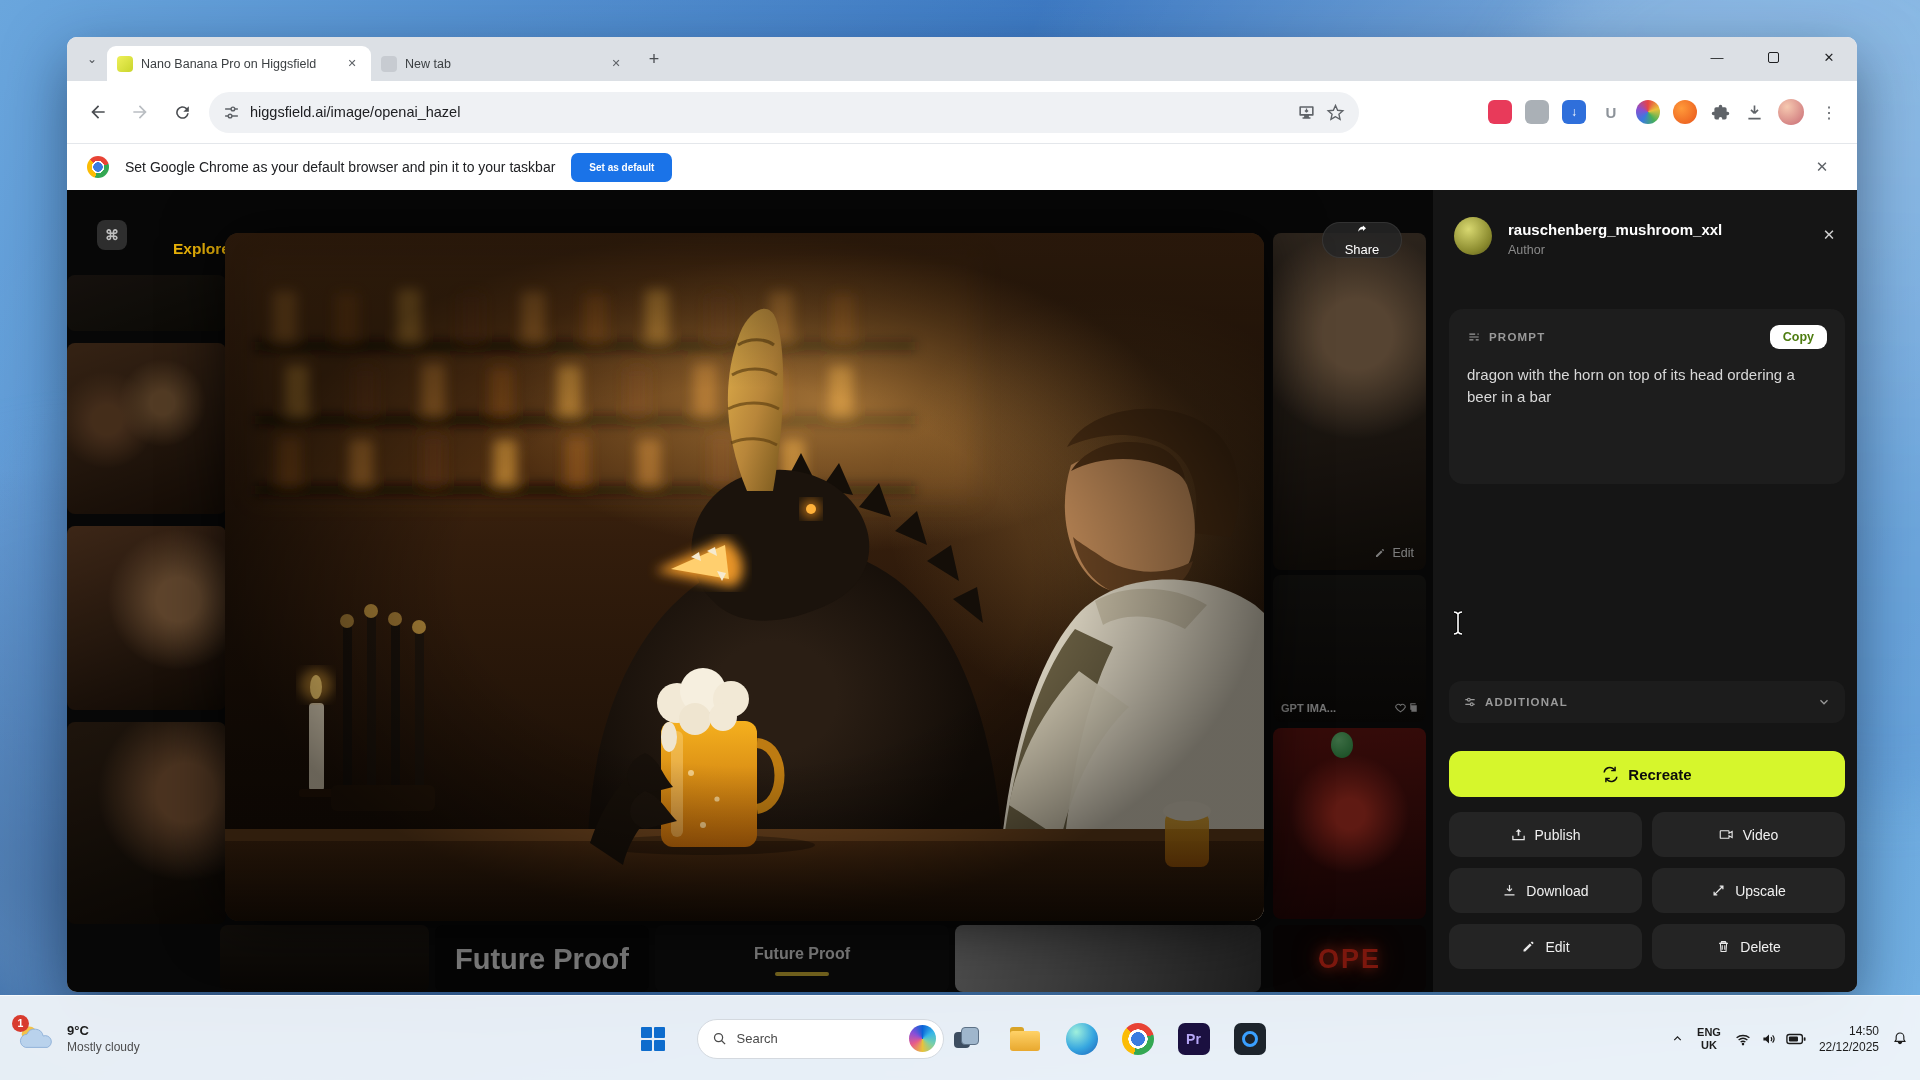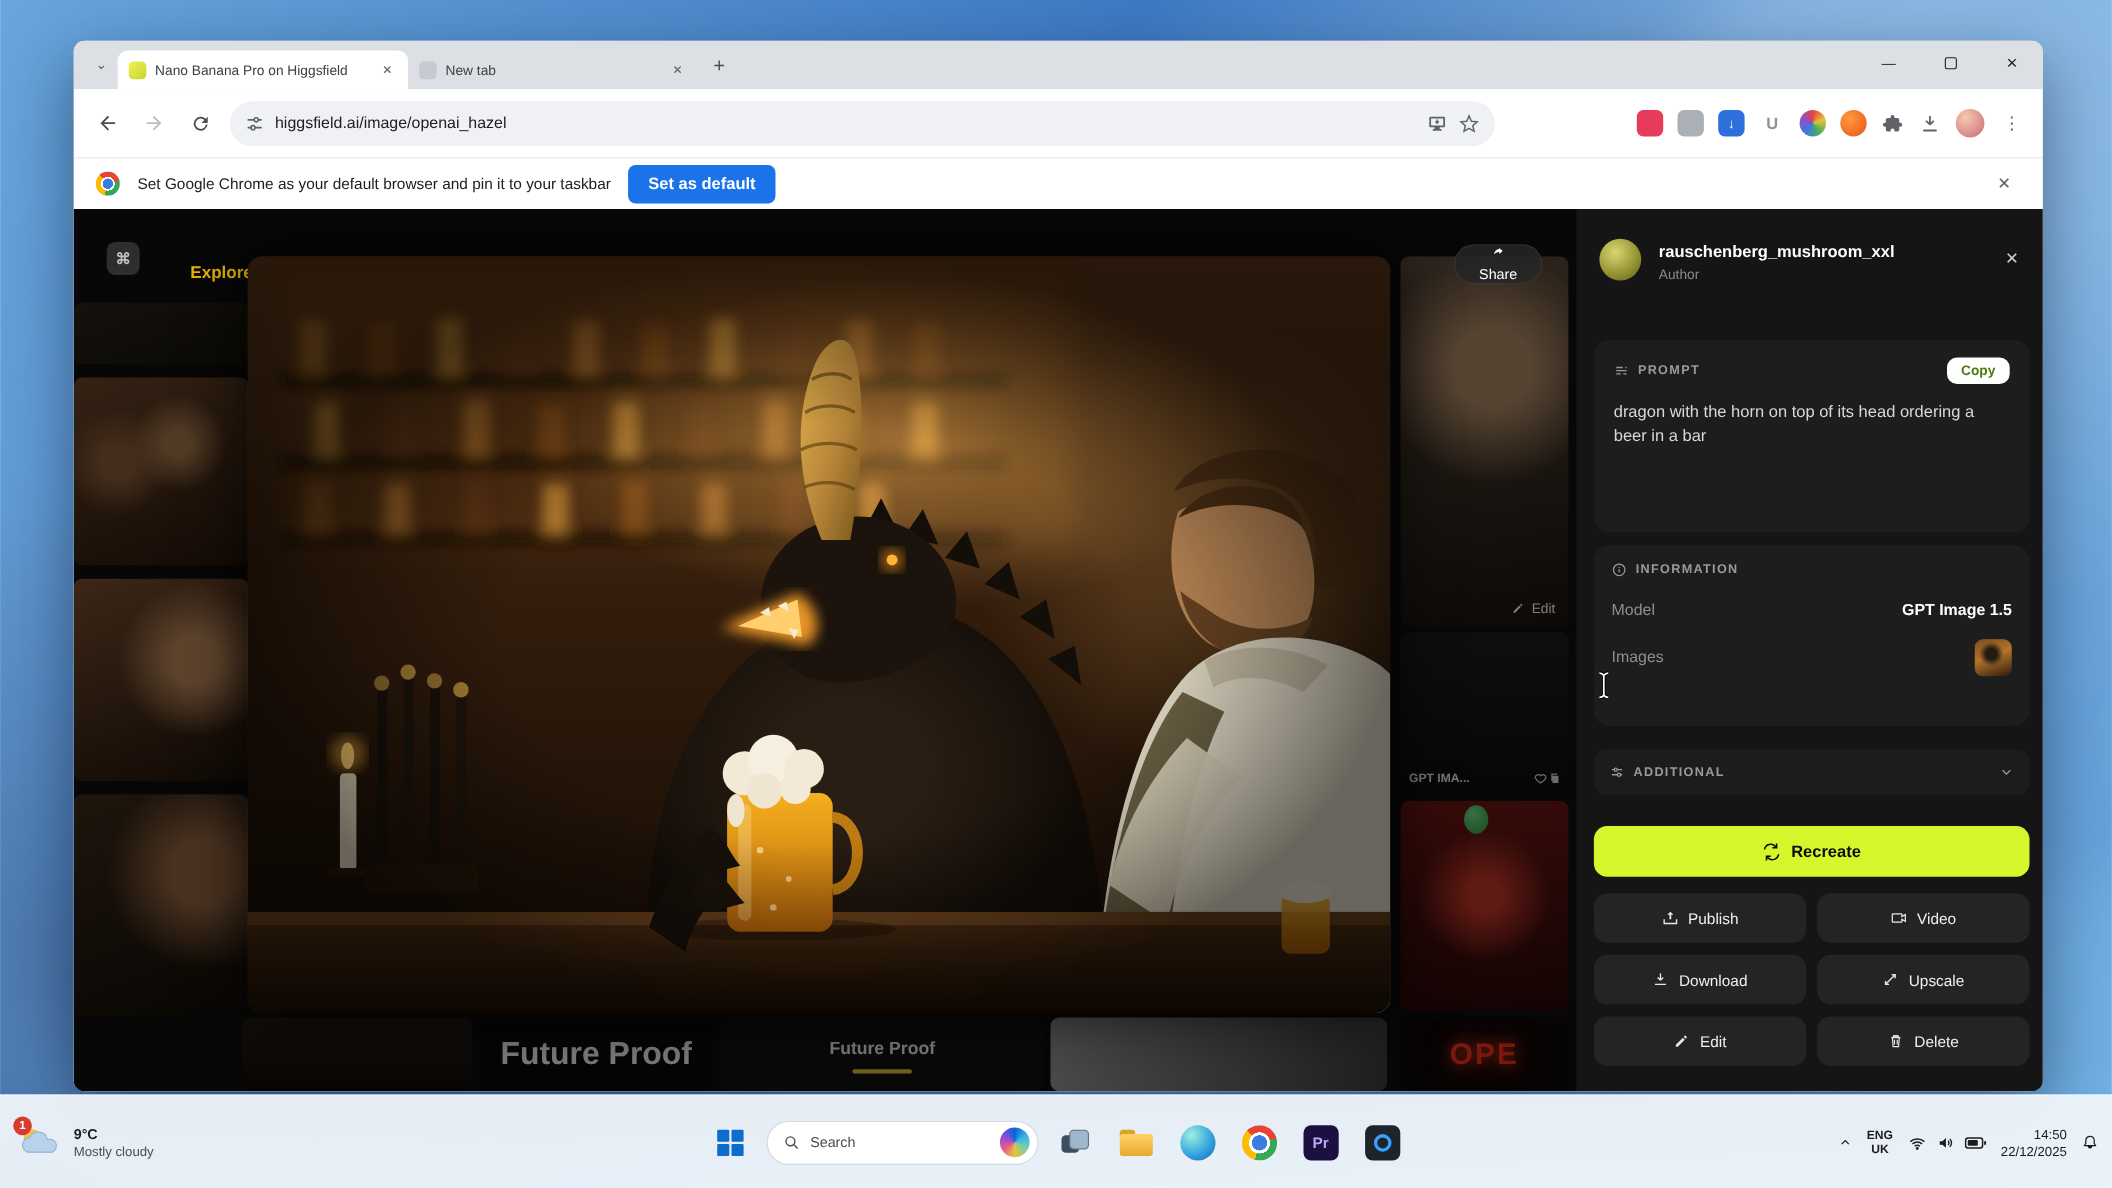--- a/index.html
+++ b/index.html
@@ -49,21 +49,21 @@
   .ext-u { color:#8d939a; font-weight:bold; font-size:15px; }
   .ext-colorwheel { border-radius:50%; background:conic-gradient(#e84343,#e8c23a,#46b05a,#3a7ae0,#8a4fd0,#e84343); }
   .ext-orange { border-radius:50%; background:radial-gradient(circle at 35% 35%, #ff9a3a, #e8541a); }
   .profile-av { width:26px; height:26px; border-radius:50%; background:radial-gradient(circle at 35% 30%, #f6c9b0, #c86a74); }
 
   .noticebar { height:47px; background:#fff; border-top:1px solid #e4e7eb; display:flex; align-items:center; padding:0 20px; gap:16px; }
   .chrome-logo { width:22px; height:22px; border-radius:50%; flex:0 0 auto;
     background:radial-gradient(circle at 50% 50%, #3a7ce0 0 30%, #fff 31% 40%, transparent 41%),
       conic-gradient(from -45deg, #e84335 0 120deg, #34a853 0 240deg, #fbbc05 0 360deg); }
   .notice-text { font-size:14px; color:#202124; }
-  .notice-btn { background:#1a73e8; color:#fff; font-size:15px; font-weight:bold; padding:9px 18px; border-radius:7px; border:none; }
+  .notice-btn { background:#1a73e8; color:#fff; font-size:10px; font-weight:bold; padding:9px 18px; border-radius:7px; border:none; }
   .notice-close { margin-left:auto; color:#5f6368; font-size:15px; width:30px; height:30px; display:flex; align-items:center; justify-content:center; }
 
   
   .content { position:relative; height:802px; background:#0b0b0b; overflow:hidden; }
   .bg-card { position:absolute; border-radius:8px; overflow:hidden; z-index:1; }
   .bg-dim { position:absolute; inset:0; background:rgba(4,4,4,.52); z-index:2; }
   .site-logo { left:30px; top:30px; width:30px; height:30px; border-radius:8px; background:#2e2e2e; z-index:3;
     display:flex; align-items:center; justify-content:center; color:#bfbfbf; font-size:14px; font-weight:bold; }
   .explore { left:106px; top:36px; z-index:3; color:#eab308; font-size:15.5px; font-weight:bold;margin-top:14px; }
   .share-btn { left:1255px; top:32px; width:80px; height:36px; z-index:3; background:rgba(38,38,38,.88);
@@ -104,21 +104,21 @@
   
   .taskbar { position:absolute; left:0; right:0; bottom:0; height:85px; background:rgba(241,245,250,.94);
     border-top:1px solid rgba(255,255,255,.7); backdrop-filter:blur(6px); z-index:20; }
   .tb-left { position:absolute; left:16px; top:0; height:85px; display:flex; align-items:center; gap:11px; }
   .weather-wrap { position:relative; width:40px; height:36px; }
   .badge { position:absolute; left:-4px; top:-6px; min-width:17px; height:17px; border-radius:9px; background:#d83b2e;
     color:#fff; font-size:10.5px; font-weight:bold; display:flex; align-items:center; justify-content:center; padding:0 4px; }
   .w-temp { font-size:13px; color:#1c1c1c; font-weight:bold; }
   .w-cond { font-size:12px; color:#4d4d4d; margin-top:2px; }
   .tb-center { position:absolute; left:0; right:0; top:0; height:85px; display:flex; align-items:center; justify-content:center; gap:10px; }
-  .tb-ic { width:46px; height:46px; border-radius:8px; display:flex; align-items:center; justify-content:center; }
+  .tb-ic { width:46px; height:46px; border-radius:8px; display:flex; align-items:center; }
   .search-pill { width:247px; height:40px; background:#fff; border:1px solid #d4d9df; border-radius:20px;
     display:flex; align-items:center; gap:10px; padding:0 7px 0 14px; }
   .search-pill span { font-size:13px; color:#4a4a4a; flex:1; }
   .copilot-dot { width:27px; height:27px; border-radius:50%;
     background:conic-gradient(#0b63d8,#37b6e8,#7ad0a8,#e8c23a,#e85b8a,#8a4fd8,#0b63d8); }
   .chrome-ic { width:32px; height:32px; border-radius:50%;
     background:radial-gradient(circle at 50% 50%, #3a7ce0 0 30%, #fff 31% 42%, transparent 43%),
       conic-gradient(from -45deg, #e84335 0 120deg, #34a853 0 240deg, #fbbc05 0 360deg); }
   .edge-ic { width:32px; height:32px; border-radius:50%; background:radial-gradient(circle at 32% 28%, #9ff0dc, #36a6e0 55%, #1b5fb8); }
   .pr-ic { width:32px; height:32px; border-radius:7px; background:#1b1040; color:#b7a7f7; font-size:14px; font-weight:bold;
@@ -431,37 +431,20 @@
         <div class="box-head">
           <svg width="14" height="14" viewBox="0 0 24 24">
               <path d="M4 7h10M18 7h2M4 12h16M4 17h7M15 17h5" stroke="#9a9a9a" stroke-width="2" fill="none"></path>
             </svg>
           <span>PROMPT</span>
           <button class="copy-btn">Copy</button>
         </div>
         <div class="prompt-text">dragon with the horn on top of its head ordering a beer in a bar</div>
       </div>
 
-      <div class="abs sp-box" style="top:306px; height:164px; padding:15px 16px;">
-        <div class="box-head">
-          <svg width="14" height="14" viewBox="0 0 24 24">
-              <circle cx="12" cy="12" r="9" fill="none" stroke="#9a9a9a" stroke-width="2"></circle>
-              <path d="M12 11v5M12 7.5v1.5" stroke="#9a9a9a" stroke-width="2"></path>
-            </svg>
-          <span>INFORMATION</span>
-        </div>
-        <div class="kv-row" style="margin-top:22px;">
-          <span class="kv-label">Model</span>
-          <span class="kv-value">GPT Image 1.5</span>
-        </div>
-        <div class="kv-row">
-          <span class="kv-label">Images</span>
-          <div class="thumb"></div>
-        </div>
-      </div>
 
       <div class="abs additional-row">
         <svg width="14" height="14" viewBox="0 0 24 24">
             <path d="M4 8h16M4 16h16" stroke="#9a9a9a" stroke-width="2"></path>
             <circle cx="10" cy="8" r="2.4" fill="#1c1c1c" stroke="#9a9a9a" stroke-width="2"></circle>
             <circle cx="15" cy="16" r="2.4" fill="#1c1c1c" stroke="#9a9a9a" stroke-width="2"></circle>
           </svg>
         <span>ADDITIONAL</span>
         <svg style="margin-left:auto" width="14" height="14" viewBox="0 0 24 24">
             <path d="M6 9l6 6 6-6" stroke="#9a9a9a" stroke-width="2.2" fill="none"></path>

